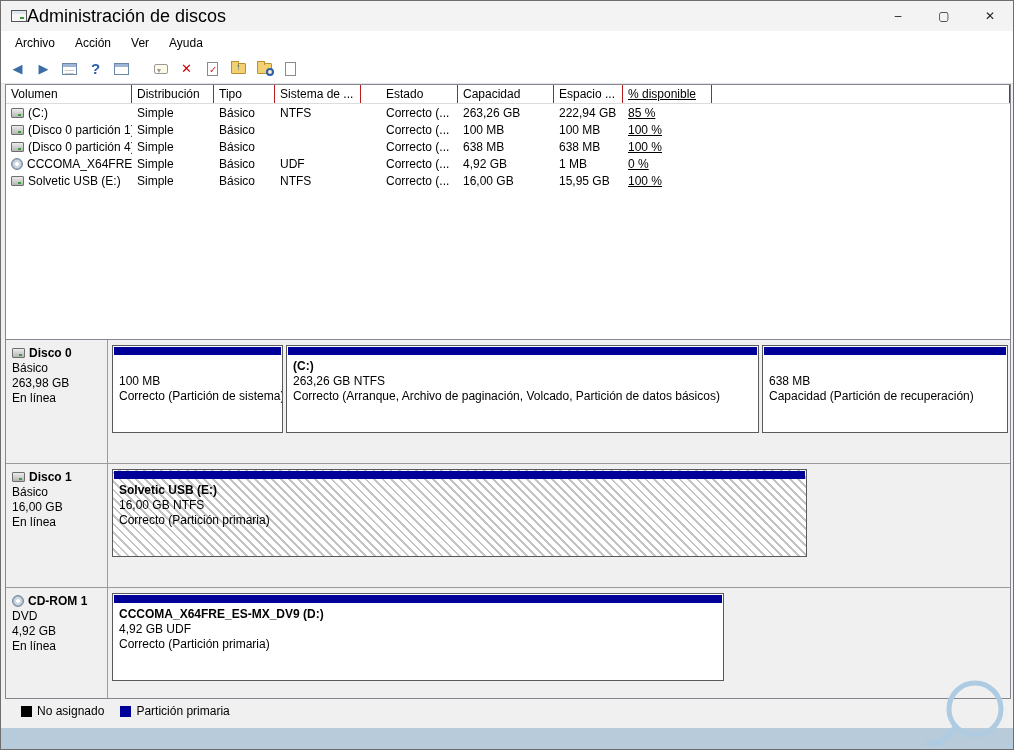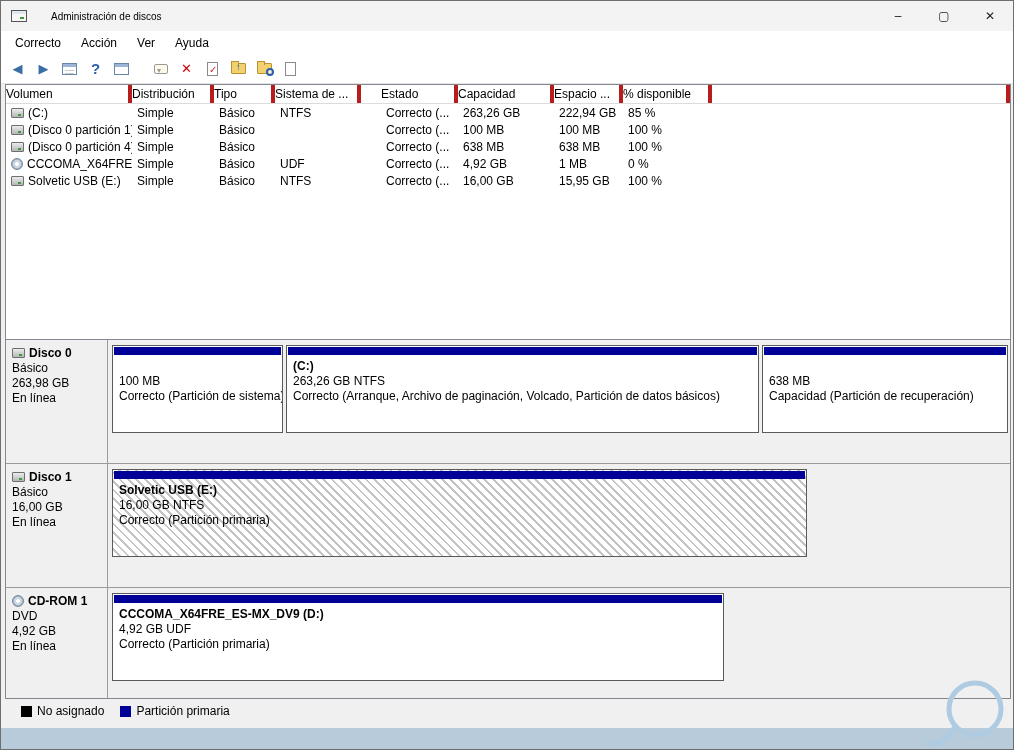--- a/index.html
+++ b/index.html
@@ -10,21 +10,21 @@
     font-size:12px; color:#000;
     background:#f0f0f0;
     border:1px solid #6e6e6e;
     overflow:hidden; cursor:default;
   }
   
   .titlebar { height:30px; background:#f3f3f3; display:flex; align-items:center; }
   .app-icon { width:16px; height:12px; margin-left:10px; border:1px solid #555;
     background:linear-gradient(#dfe7ef 0 3px,#f7f7f7 3px); position:relative; }
   .app-icon::after { content:""; position:absolute; right:2px; bottom:2px; width:4px; height:2px; background:#3c9c3c; }
-  .title-text { margin-left:24px; font-size:10px; }
+  .title-text { margin-left:0; font-size:18px; }
   .win-controls { margin-left:auto; display:flex; height:100%; }
   .win-btn { width:46px; height:100%; display:flex; align-items:center; justify-content:center; font-size:12px; color:#222; }
   
   .menubar { height:23px; background:#fff; display:flex; align-items:center; padding-left:4px; }
   .menu-item { padding:2px 10px; }
   
   .toolbar { height:30px; background:#fff; display:flex; align-items:center; padding-left:6px; gap:5px; border-bottom:1px solid #e3e3e3; }
   .tbi { width:21px; height:21px; display:flex; align-items:center; justify-content:center; font-size:12px; position:relative; }
   .tbi.arrow { color:#3a6ea5; font-size:13px; }
   .tbi.help { color:#2b5fad; font-weight:bold; font-size:15px; }
@@ -38,22 +38,22 @@
   .mini-folder::before { content:""; position:absolute; top:-3px; left:-1px; width:6px; height:3px; background:#f3d173; border:1px solid #b8922f; border-bottom:none; }
   .mini-folder .up { position:absolute; font-size:9px; color:#1a4f8a; left:4px; top:-2px; font-weight:bold; }
   .mini-folder .lens { position:absolute; right:-3px; bottom:-3px; width:8px; height:8px; border:2px solid #2b5fad; border-radius:50%; background:rgba(255,255,255,.7); }
   .bubble { width:14px; height:10px; border:1px solid #999; border-radius:2px; background:#fdfbe8; position:relative; }
   .bubble::after { content:""; position:absolute; left:2px; bottom:-4px; border:4px solid transparent; border-top-color:#999; border-left-width:2px; border-right-width:2px; }
   .tb-sep { width:8px; }
   
   .content { position:absolute; left:4px; top:83px; width:1006px; height:615px; border:1px solid #828790; background:#fff; }
   .list { height:254px; overflow:hidden; }
   .lheader { display:flex; height:19px; align-items:center; border-bottom:1px solid #dcdcdc; }
-  .lheader .hc { border-right:4px solid #b91c1c; height:100%; display:flex; align-items:center; }
-  .c0{width:126px;} .c1{width:82px;} .c2{width:61px;} .c3{width:86px;} .c4{width:77px;margin-left:20px;} .c5{width:96px;} .c6{width:69px;} .c7{width:89px;} .cf{flex:1;}
+  .lheader .hc { border-right:1px solid #b91c1c; height:100%; display:flex; align-items:center; padding-left:5px; }
+  .c0{width:126px;} .c1{width:82px;} .c2{width:61px;} .c3{width:86px;} .c4{width:77px;margin-left:20px;} .c5{width:96px;} .c6{width:69px;} .c7{width:89px;text-decoration:underline;} .cf{flex:1;}
   .lrow { display:flex; height:17px; align-items:center; }
   .lrow > div { padding-left:5px; overflow:hidden; white-space:nowrap; }
   .drive-ico { display:inline-block; width:13px; height:10px; background:linear-gradient(#ececec,#b5b5b5); border:1px solid #6e6e6e; border-radius:1px; position:relative; vertical-align:-1px; margin-right:4px; }
   .drive-ico::after { content:""; position:absolute; right:2px; bottom:1px; width:3px; height:2px; background:#3c9c3c; }
   .cd-ico { display:inline-block; width:12px; height:12px; border-radius:50%;
     background:radial-gradient(circle at 50% 50%, #ffffff 0 2px, #cfd8e2 2px 4px, #9fb3c8 4px 6px);
     border:1px solid #7b8a9a; vertical-align:-2px; margin-right:4px; }
   
   .graph { position:absolute; top:254px; left:0; right:0; bottom:0; background:#f0f0f0; border-top:1px solid #828790; overflow:hidden; }
   .disk-row { height:124px; border-bottom:1px solid #9a9a9a; display:flex; }
@@ -83,21 +83,21 @@
     <span class="app-icon"></span>
     <span class="title-text">Administración de discos</span>
     <div class="win-controls">
       <div class="win-btn">–</div>
       <div class="win-btn">▢</div>
       <div class="win-btn">✕</div>
     </div>
   </div>
 
   <div class="menubar">
-    <span class="menu-item">Correcto</span>
+    <span class="menu-item">Archivo</span>
     <span class="menu-item">Acción</span>
     <span class="menu-item">Ver</span>
     <span class="menu-item">Ayuda</span>
   </div>
 
   <div class="toolbar">
     <span class="tbi arrow">◀</span>
     <span class="tbi arrow">▶</span>
     <span class="tbi">
         <span class="mini-win grid"></span>

